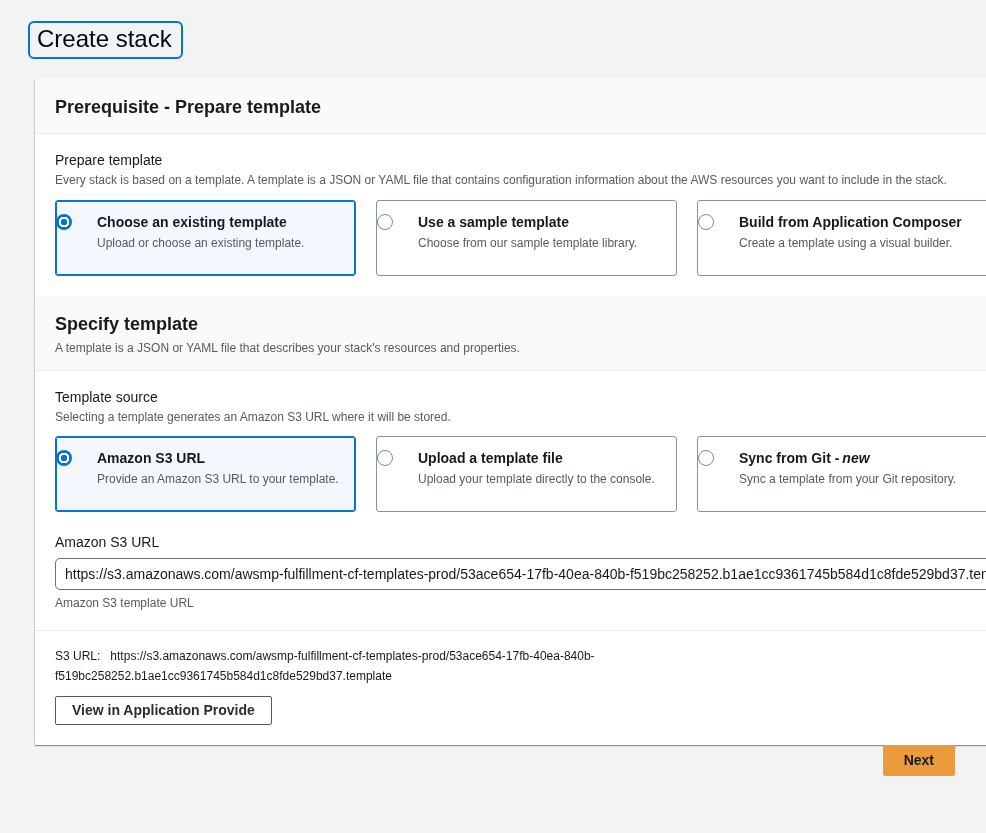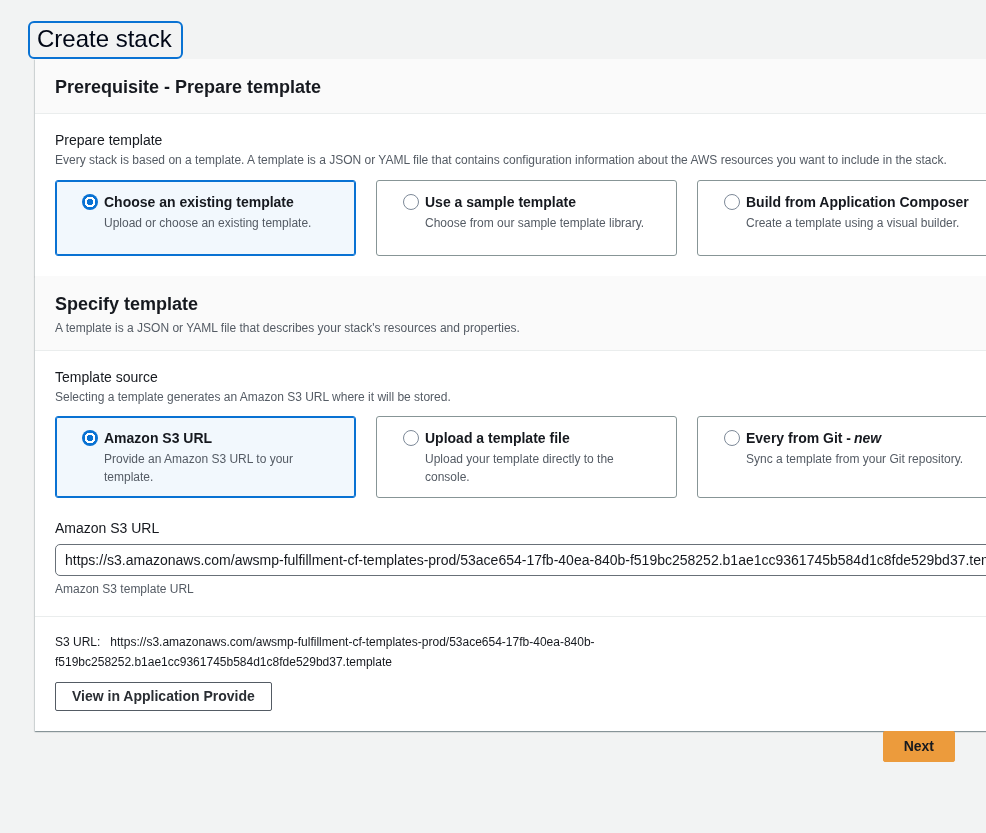--- a/index.html
+++ b/index.html
@@ -18,21 +18,21 @@
   html, body {
     width: 986px; height: 833px;
     background: var(--page-bg);
     font-family: "Liberation Sans", sans-serif;
     color: var(--text-dark);
     overflow: hidden;
   }
   .content { padding: 18px 31px 0 35px; }
 
   
-  .page-title { }
+  .page-title { margin-bottom: 20px; }
   .focus-ring {
     display: inline-block;
     font-size: 24px;
     font-weight: 400;
     color: #000716;
     border: 2px solid var(--accent);
     border-radius: 6px;
     padding: 2px 9px 4px 7px;
     margin-left: -7px;
   }
@@ -69,24 +69,24 @@
   }
 
   
   .tiles { display: flex; gap: 20px; }
   .tile {
     flex: 1 1 0;
     min-height: 76px;
     border: 1px solid var(--border-gray);
     border-radius: 3px;
     background: #fff;
-    padding: 11px 26px;
+    padding: 11px 0;
     display: grid;
     grid-template-columns: 16px 1fr;
-    column-gap: 6px;
+    column-gap: 25px;
     align-content: start;
     cursor: pointer;
   }
   .tile.selected {
     border-color: var(--accent);
     box-shadow: inset 0 0 0 1px var(--accent);
     background: var(--tile-selected-bg);
   }
   .radio {
     width: 16px; height: 16px;
@@ -206,21 +206,21 @@
           <span class="tile-label">Amazon S3 URL</span>
           <span class="tile-desc">Provide an Amazon S3 URL to your template.</span>
         </div>
         <div class="tile">
           <span class="radio"></span>
           <span class="tile-label">Upload a template file</span>
           <span class="tile-desc">Upload your template directly to the console.</span>
         </div>
         <div class="tile">
           <span class="radio"></span>
-          <span class="tile-label"><span>Every from Git -</span><em>new</em></span>
+          <span class="tile-label"><span>Sync from Git -</span><em>new</em></span>
           <span class="tile-desc">Sync a template from your Git repository.</span>
         </div>
       </div>
 
       <div class="field-label input-label">Amazon S3 URL</div>
       <input class="text-input" type="text" value="https://s3.amazonaws.com/awsmp-fulfillment-cf-templates-prod/53ace654-17fb-40ea-840b-f519bc258252.b1ae1cc9361745b584d1c8fde529bd37.template" style="">
       <div class="helper">Amazon S3 template URL</div>
 
       <hr class="full-divider">
 

